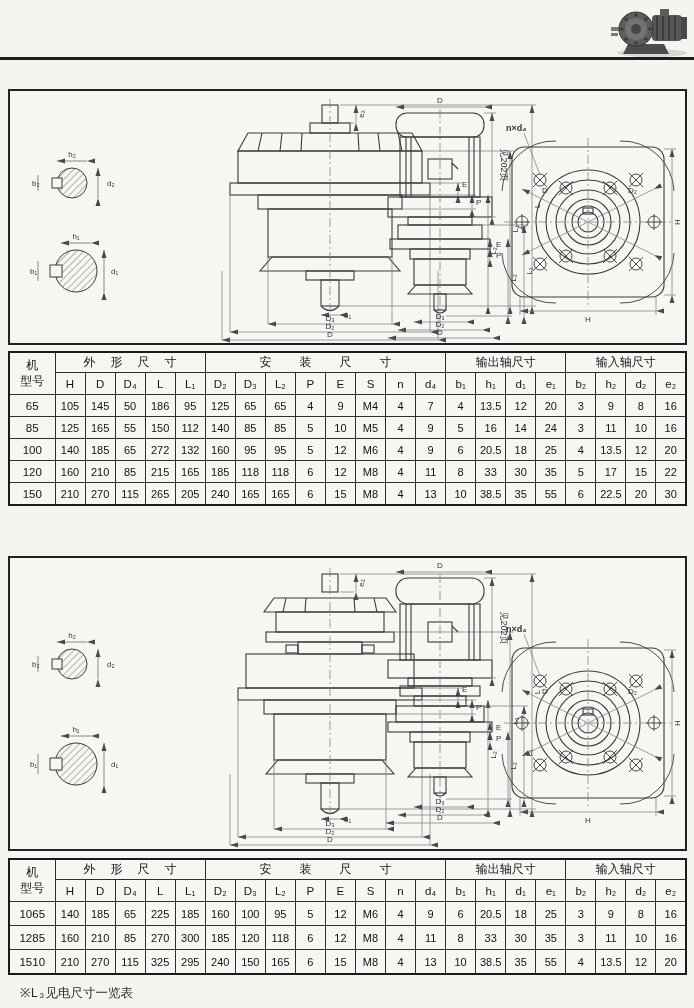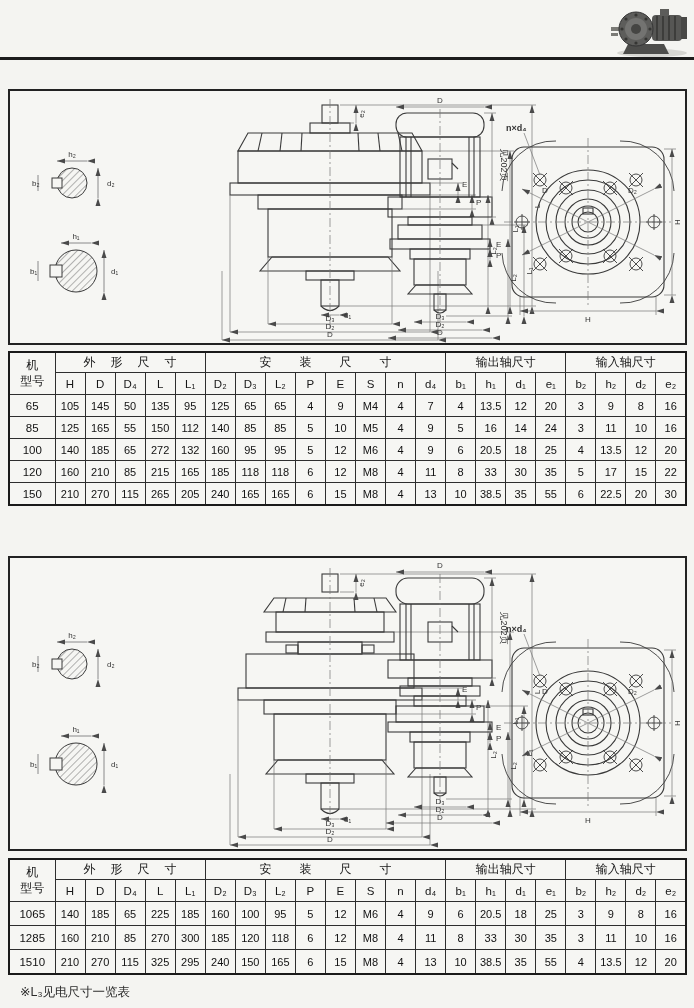--- a/index.html
+++ b/index.html
@@ -20,21 +20,21 @@
   th{font-size:11.5px;color:#161616;}
   td{font-size:11px;color:#111;}
   th.modelh{font-size:12px;white-space:pre-line;line-height:1.3;}
   tr.ghead th{height:19px;font-size:12px;}
   tr.ghead th:nth-child(2){letter-spacing:15px;padding-left:15px;}
   tr.ghead th:nth-child(3){letter-spacing:28px;padding-left:28px;font-family:Liberation Serif, serif;}
   tr.chead th{height:21px;}
   .t1 td{height:21px;}
   .t2 td{height:23px;}
   td.model{font-size:11.5px;}
-  #footnote{position:absolute;left:20px;top:984px;font-size:12.5px;color:#2b2b2b;}
+  #footnote{position:absolute;left:20px;top:984px;font-size:12.5px;color:#2b2b2b;font-family:Liberation Mono, monospace;}
   #photo{position:absolute;left:610px;top:2px;}
   svg text{font-family:"Liberation Sans","DejaVu Sans",sans-serif;}
 </style>
 </head>
 <body>
 
 <div id="page">
 
   <svg id="photo" width="80" height="56" viewBox="0 0 80 56">
     <ellipse cx="42" cy="51" rx="35" ry="4" fill="#d6d6d2"></ellipse>
@@ -312,21 +312,21 @@
             <th>d₂</th>
             <th>e₂</th>
           </tr>
       </thead>
       <tbody>
           <tr>
             <td class="model">65</td>
             <td>105</td>
             <td>145</td>
             <td>50</td>
-            <td>135</td>
+            <td>186</td>
             <td>95</td>
             <td>125</td>
             <td>65</td>
             <td>65</td>
             <td>4</td>
             <td>9</td>
             <td>M4</td>
             <td>4</td>
             <td>7</td>
             <td>4</td>

